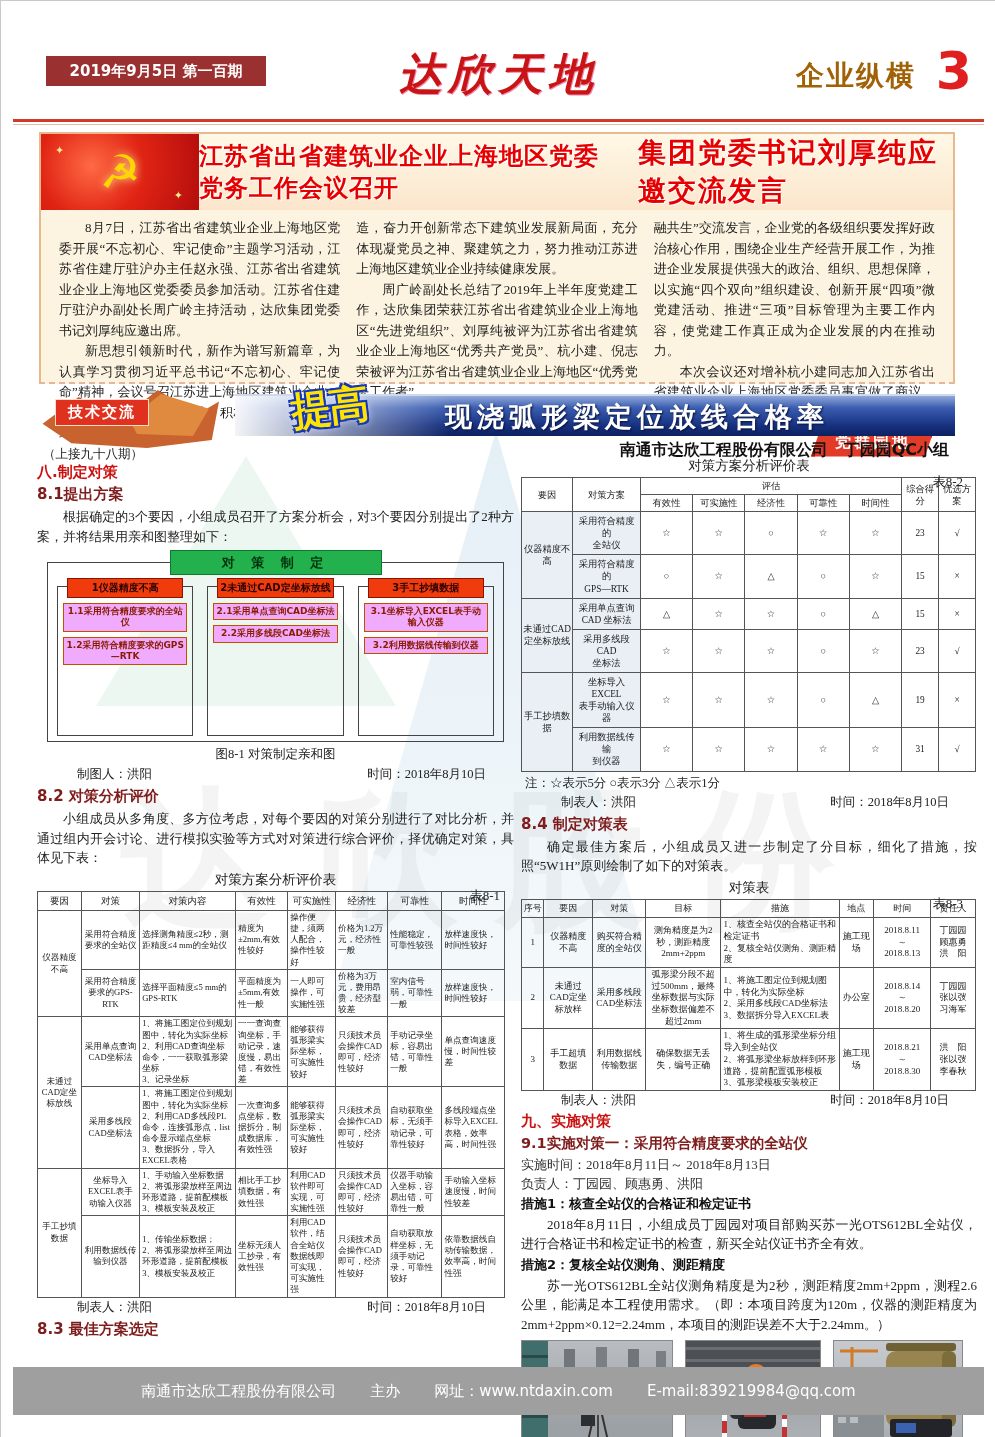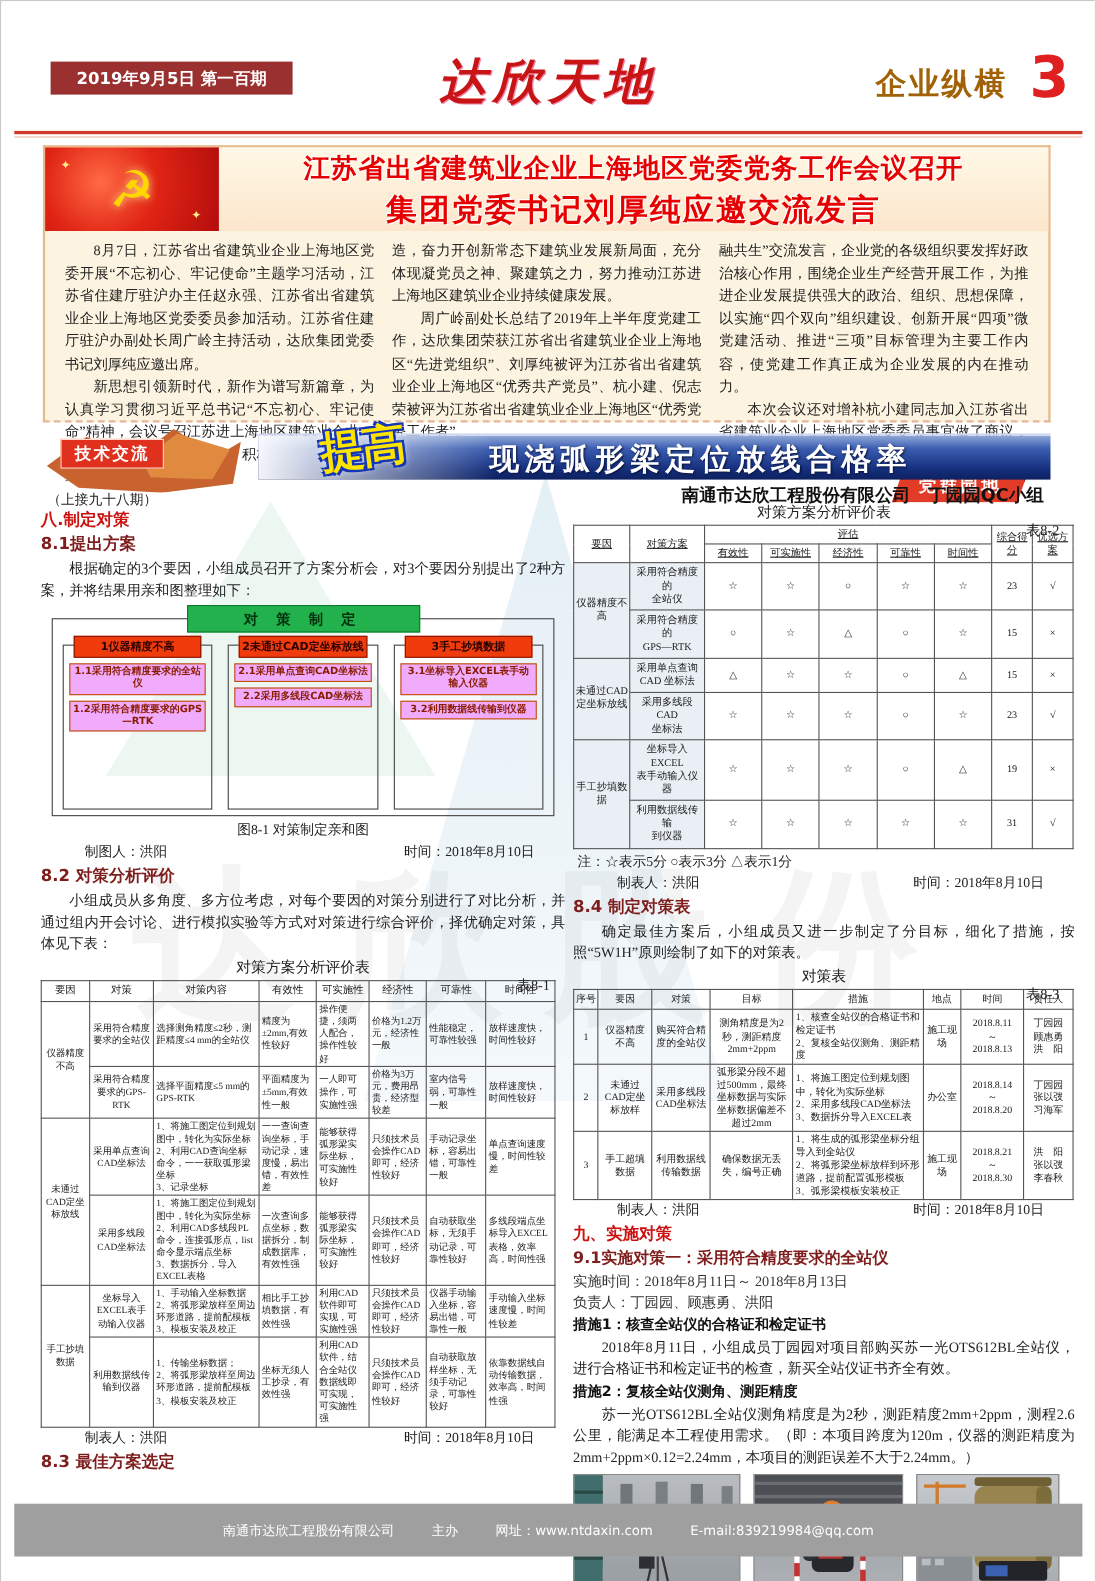--- a/index.html
+++ b/index.html
@@ -32,21 +32,21 @@
   
   .art{position:absolute;left:38px;top:131px;width:916px;height:252px;background:#fcf4e0;
        border:2px solid #e7b98c;border-bottom:2px dashed #e3b79c;box-sizing:border-box;}
   .art-banner{display:flex;height:76px;}
   .art-emblem{width:158px;height:76px;flex:0 0 158px;position:relative;
        background:radial-gradient(circle at 32% 42%,#ff6a44 0%,#e02414 45%,#b30d0d 100%);
        display:flex;align-items:center;justify-content:center;overflow:hidden;}
   .art-emblem .glyph{font-size:46px;color:#ffd700;text-shadow:0 0 8px #ffe98a;}
   .art-emblem .spark{position:absolute;color:#ffe98a;font-size:11px;}
   .art-titles{flex:1;background:linear-gradient(180deg,#fff8e6 0%,#fbe6cc 100%);
-       display:flex;flex-direction:column;align-items:center;justify-content:flex-end;gap:3px;}
+       display:flex;flex-direction:row;align-items:center;justify-content:center;gap:19px;}
   .art-t1{font-size:24px;font-weight:bold;color:#e60000;letter-spacing:1px;
           text-shadow:1px 1px 0 #fff,-1px -1px 0 #fff;}
   .art-t2{font-size:28px;font-weight:bold;color:#e60000;letter-spacing:2px;
           text-shadow:1px 1px 0 #fff,-1px -1px 0 #fff;}
   .art-body{display:flex;gap:16px;padding:8px 18px 6px 18px;}
   .art-col{flex:1;font-family:"Liberation Serif",serif;font-size:13px;line-height:1.58;
            text-align:justify;color:#222;}
   .art-col p{margin:0;}
   .art-col p.ind{text-indent:2em;}
   .tag-wrap{text-align:right;margin-top:4px;}
@@ -105,41 +105,41 @@
         text-align:center;padding:2px 2px;margin:5px 0;line-height:1.25;}
 
   
   table{border-collapse:collapse;font-family:"Liberation Serif",serif;color:#1a1a1a;}
   td,th{border:1px solid #555;padding:1px 2px;vertical-align:middle;font-weight:normal;white-space:pre-line;}
   .t81{width:468px;font-size:8.6px;line-height:1.3;table-layout:fixed;}
   .t81 th{text-align:center;font-size:9.5px;padding:3px 1px;}
   .t81 td{text-align:left;}
   .t81 td.c{text-align:center;}
   .t82{width:455px;font-size:9.3px;line-height:1.3;table-layout:fixed;}
-  .t82 th{text-align:center;padding:2px 1px;text-decoration:underline;}
+  .t82 th{text-align:center;padding:2px 1px;}
   .t82 td{text-align:center;padding:3px 1px;}
   .t82 td.shade{background:#e9eff5;}
   .t83{width:455px;font-size:9px;line-height:1.3;table-layout:fixed;}
   .t83 th{text-align:center;padding:3px 1px;}
   .t83 td{text-align:center;}
   .t83 td.l{text-align:left;}
   .note-line{font-family:"Liberation Serif",serif;font-size:12.5px;margin:3px 0 1px 4px;color:#222;}
 
   
   .impl-line{font-family:"Liberation Serif",serif;font-size:13px;color:#333;margin:1px 0;}
   .m-head{font-weight:bold;font-size:13px;color:#111;margin:2px 0;}
 
   
   .photos{display:flex;gap:12px;margin-top:6px;align-items:flex-start;}
   .fig{display:flex;flex-direction:column;}
   .fig svg{border:1px solid #888;background:#aaa;display:block;}
 
   
   .footer{position:absolute;left:12px;right:12px;top:1366px;height:48px;background:#9f9f9f;z-index:2;
-        color:#fff;display:flex;align-items:center;justify-content:center;gap:34px;font-size:12px;}
+        color:#fff;display:flex;align-items:center;justify-content:center;gap:34px;font-size:15px;}
 </style>
 </head>
 <body>
 
 <div class="page">
 
   <div class="wm-text">达欣股份</div>
   <div class="wm-tri-blue"></div>
   <div class="wm-tri-green"></div>
 

